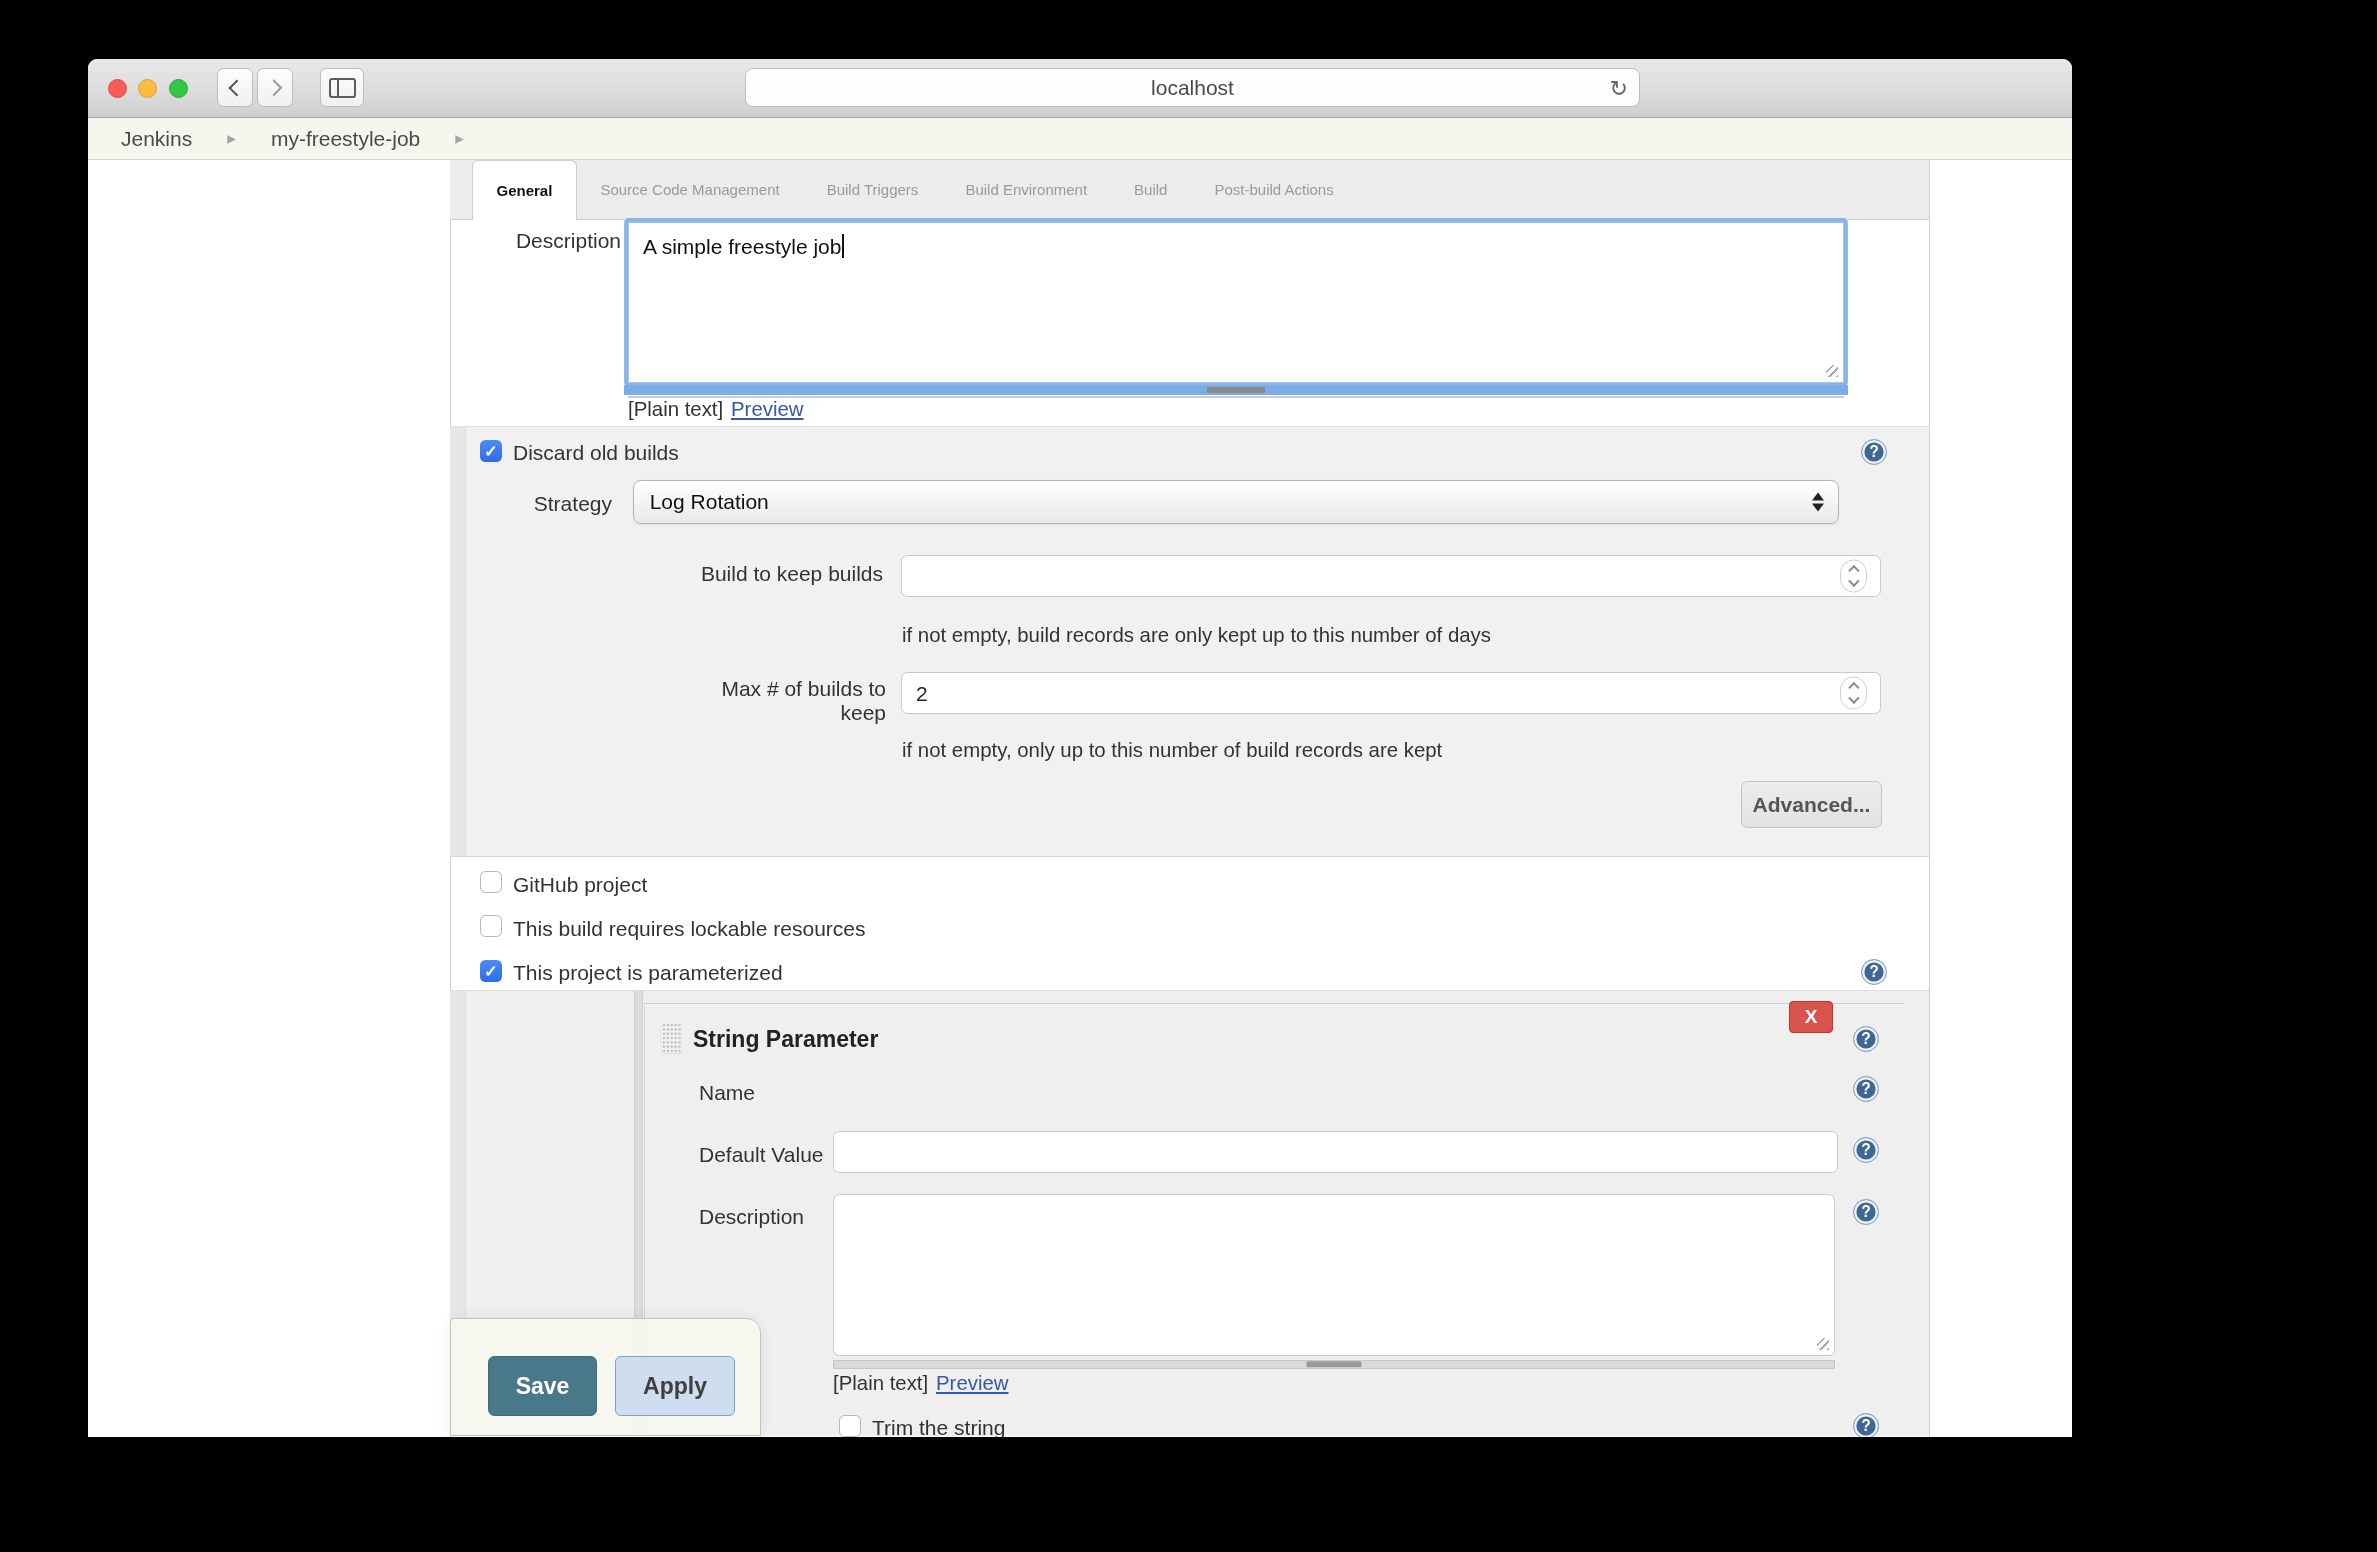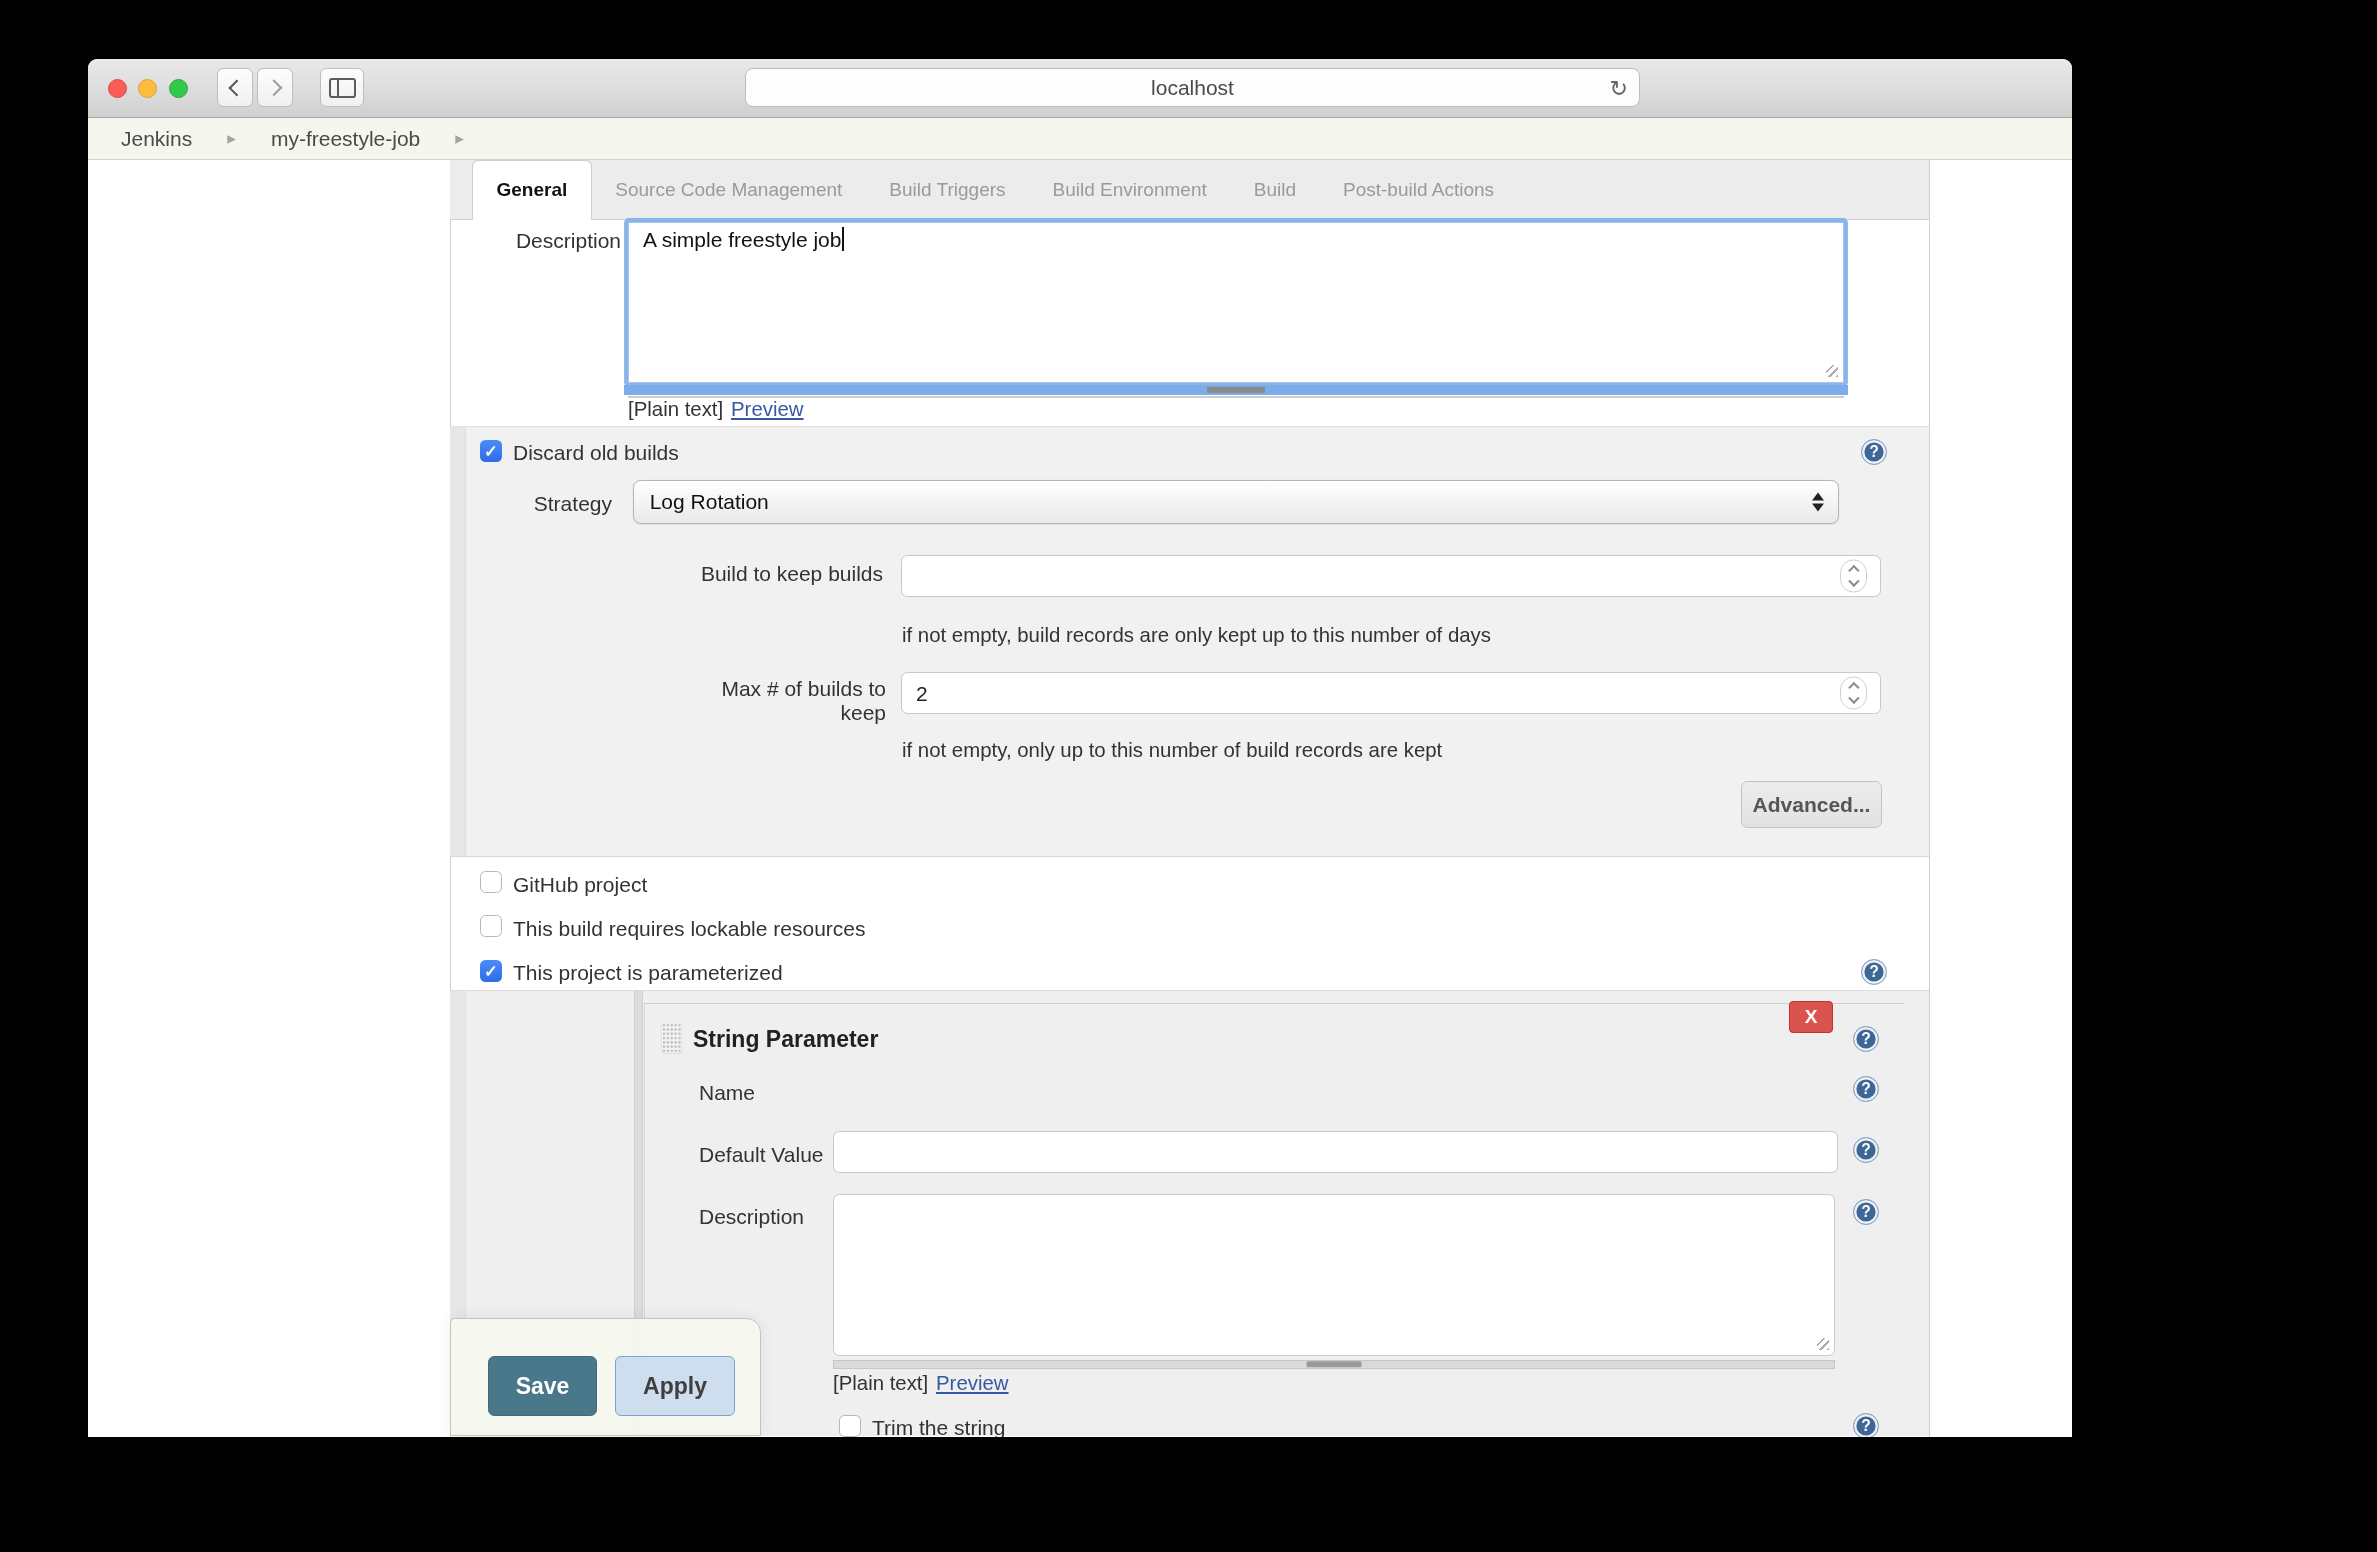--- a/index.html
+++ b/index.html
@@ -48,21 +48,21 @@
   #crumb-bar .sep { color:#a3a3a3; font-size:17.3px; margin:0 35px; }
 
   
   #panel { position:absolute; left:362px; top:101px; width:1568px; height:1277px; background:#fff;
            border-left:0.8px solid #cfcfcf; }
   #panel-right-border { position:absolute; left:1841px; top:101px; width:0.8px; height:1277px; background:#cfcfcf; }
 
   
   #tabstrip { position:absolute; left:362px; top:101px; width:1479px; height:60px; background:#ececec;
               border-bottom:0.8px solid #cfcfcf; display:flex; align-items:stretch; padding-left:22px; }
-  .tab { display:flex; align-items:center; padding:0 23.5px; font-size:19px; color:#9a9a9a; }
+  .tab { display:flex; align-items:center; padding:0 23.5px; font-size:15px; color:#9a9a9a; }
   .tab.active { background:#fff; color:#111; font-weight:bold; border:0.8px solid #cfcfcf; border-bottom:none;
                 border-radius:6.3px 6.3px 0 0; margin-bottom:-0.8px; }
 
   
   .flabel { position:absolute; font-size:21px; color:#333; }
   .ftext  { position:absolute; font-size:20.4px; color:#333; }
   .inp { position:absolute; background:#fff; border:0.8px solid #c9c9c9; border-radius:6.3px;
          font-size:21px; color:#222; padding:0 47px 0 14px; font-family:"Liberation Sans",sans-serif; }
   .stepper { position:absolute; right:12.6px; top:50%; transform:translateY(-50%); width:27px; height:33px;
              border:0.8px solid #cfcfcf; border-radius:13.3px; background:#fff;
@@ -108,21 +108,21 @@
   #save-btn { position:absolute; left:37px; top:37px; width:109px; height:60px; background:#48788a;
               border:0.8px solid #3e6a7b; border-radius:6.3px; display:flex; align-items:center; justify-content:center;
               color:#fff; font-weight:bold; font-size:23px; }
   #apply-btn { position:absolute; left:164px; top:37px; width:120px; height:60px; background:#cfdeee;
                border:1.6px solid #78a3d3; border-radius:6px; display:flex; align-items:center; justify-content:center;
                color:#3f3f3f; font-weight:bold; font-size:23px; }
 
   
   #desc-box { position:absolute; left:540px; top:163px; width:1216px; height:161px; background:#fff;
               border:0.8px solid #a9c3e4; box-shadow:0 0 0 3.9px #8ab4ea; border-radius:1.6px;
-              font-size:21px; color:#111; padding:4px 14px; }
+              font-size:21px; color:#111; padding:11px 14px; }
   #desc-caret { display:inline-block; width:1.6px; height:23.5px; background:#111; vertical-align:text-bottom; margin-left:0.8px; }
   #desc-drag { position:absolute; left:536px; top:326px; width:1224px; height:10.2px; background:#7aade9; }
   #desc-drag .grip { position:absolute; left:50%; top:50%; transform:translate(-50%,-50%); width:58px; height:6.3px; background:#8a8a8a; }
   #desc-underline { position:absolute; left:540px; top:337px; width:1216px; height:1.6px; background:#cccccc; }
 
   
   #param-sec { top:931px; height:446px; background:#efefef; border-top:0.8px solid #dddddd; }
   #vdivider { position:absolute; left:184px; top:0; bottom:0; width:8.6px; background:#dcdcdc;
               border-left:0.8px solid #cfcfcf; border-right:0.8px solid #cfcfcf; }
   #chunk { position:absolute; left:194px; top:11.8px; right:25px; bottom:0;

